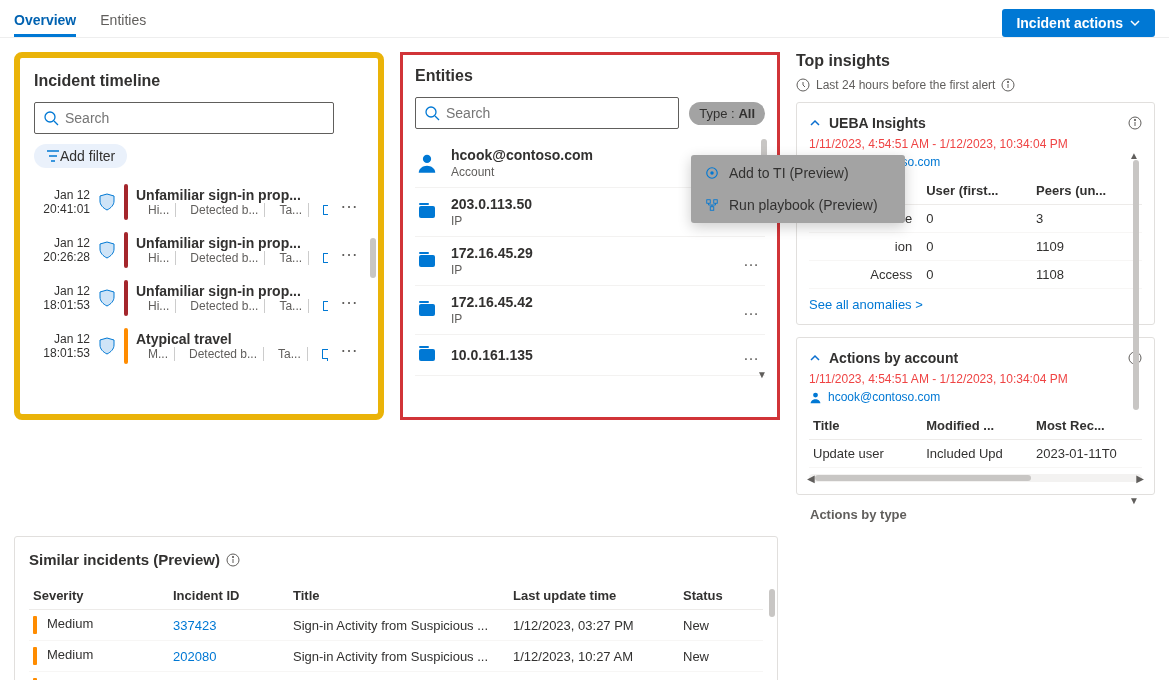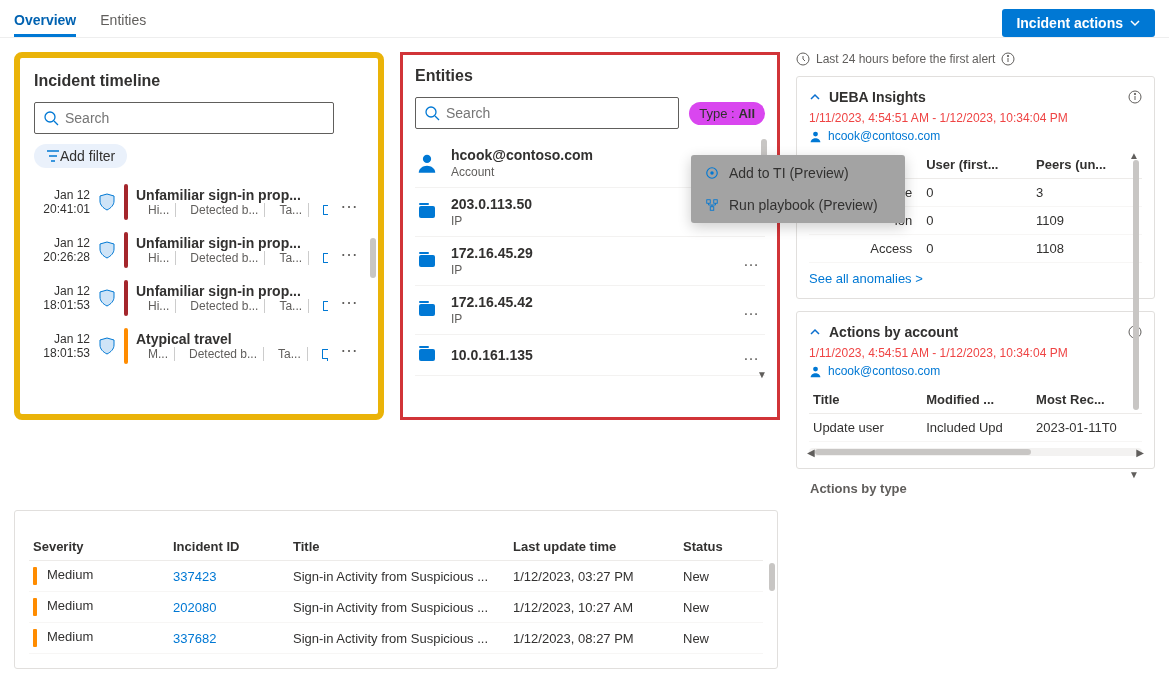--- a/index.html
+++ b/index.html
@@ -29,21 +29,21 @@
   .tl-bar.orange { background: #ff8c00; }
   .tl-content { flex: 1; overflow: hidden; }
   .tl-title { font-weight: 600; font-size: 14px; white-space: nowrap; overflow: hidden; text-overflow: ellipsis; }
   .tl-meta { font-size: 12px; color: #605e5c; white-space: nowrap; overflow: hidden; text-overflow: ellipsis; display:flex; align-items:center; gap:12px;margin-left:12px;}
   .tl-meta span { border-right: 1px solid #ccc; padding-right: 6px; margin-right:2px;}
   .dots { font-size: 18px; color: #605e5c; cursor: pointer; letter-spacing: 2px; padding:0 4px;}
   .ent-card { border: 3px solid #d13438; padding: 12px; height: 368px; position: relative;}
   .ent-header { display: flex; align-items: center; gap: 10px; margin-bottom: 10px; }
   .ent-search { flex: 1; border: 1px solid #605e5c; border-radius: 2px; display: flex; align-items: center; padding: 4px 8px; height: 32px;}
   .ent-search input{border:none;outline:none;font-size:14px;color:#605e5c;flex:1;margin-left:6px;}
-  .type-pill { background: #d946ef; border-radius: 14px; padding: 4px 10px; font-size: 13px; cursor: pointer; }
+  .type-pill { background: #a3a3a3; border-radius: 14px; padding: 4px 10px; font-size: 13px; cursor: pointer; }
   .type-pill b{font-weight:700;}
   .ent-list{position:relative;}
   .ent-row { display: flex; align-items: center; gap: 12px; border-bottom: 1px solid #f3f2f1; padding: 8px 0; }
   .ent-icon { width: 24px; height: 24px; display: flex; align-items: center; justify-content: center; flex-shrink:0;}
   .ent-info .name { font-weight: 600; font-size: 14px; }
   .ent-info .sub { font-size: 12px; color: #605e5c; margin-top: 2px; }
   .ent-info{flex:1;}
   .ent-dots{color:#605e5c;font-size:16px;letter-spacing:2px;cursor:pointer;margin-right:4px;}
   .red-box { border: 2px solid #d13438; padding: 0 2px; }
   .context-menu { position: absolute; left: 288px; top: 100px; background: #a3a3a3; box-shadow: 0 4px 14px rgba(0,0,0,0.2); border-radius: 3px; z-index: 10; padding: 2px 0; width:214px; }
@@ -273,20 +273,21 @@
               <rect x="6" y="10" width="4" height="4" stroke="#0078d4" fill="none"></rect>
               <path d="M4 6v2h8V6M8 8v2" stroke="#0078d4" fill="none"></path>
             </svg>
           <span>Run playbook (Preview)</span>
         </div>
       </div>
     </div>
   </div>
 
   <div class="col3" style="position:relative;">
+    <div class="insights-header">Top insights</div>
     <div class="time-range">
       <svg width="14" height="14" viewBox="0 0 14 14">
           <circle cx="7" cy="7" r="6" stroke="#605e5c" fill="none"></circle>
           <path d="M7 4v3l2 2" stroke="#605e5c" fill="none"></path>
         </svg>
       <span>Last 24 hours before the first alert</span>
       <svg class="info-circ" viewBox="0 0 14 14">
           <circle cx="7" cy="7" r="6" fill="none" stroke-width="1"></circle>
           <line x1="7" y1="6" x2="7" y2="10" stroke-width="1"></line>
           <circle cx="7" cy="4" r="0.7" fill="#605e5c"></circle>
@@ -388,20 +389,28 @@
 
     <div class="ins-scroll">
       <span class="scroll-arrow" style="top:0;">▲</span>
       <div class="scroll-thumb" style="top:10px;height:250px;"></div>
       <span class="scroll-arrow" style="bottom:0;">▼</span>
     </div>
   </div>
 </div>
 
 <div class="similar-box" style="position:relative;">
+  <div class="similar-title">
+    <span>Similar incidents (Preview)</span>
+    <svg class="info-circ" viewBox="0 0 14 14">
+        <circle cx="7" cy="7" r="6" fill="none" stroke-width="1"></circle>
+        <line x1="7" y1="6" x2="7" y2="10" stroke-width="1"></line>
+        <circle cx="7" cy="4" r="0.7" fill="#605e5c"></circle>
+      </svg>
+  </div>
   <table class="table">
     <tbody>
         <tr>
       <th style="width:140px;">Severity</th>
       <th style="width:120px;">Incident ID</th>
       <th style="width:220px;">Title</th>
       <th style="width:170px;">Last update time</th>
       <th>Status</th>
     </tr>
     </tbody>

